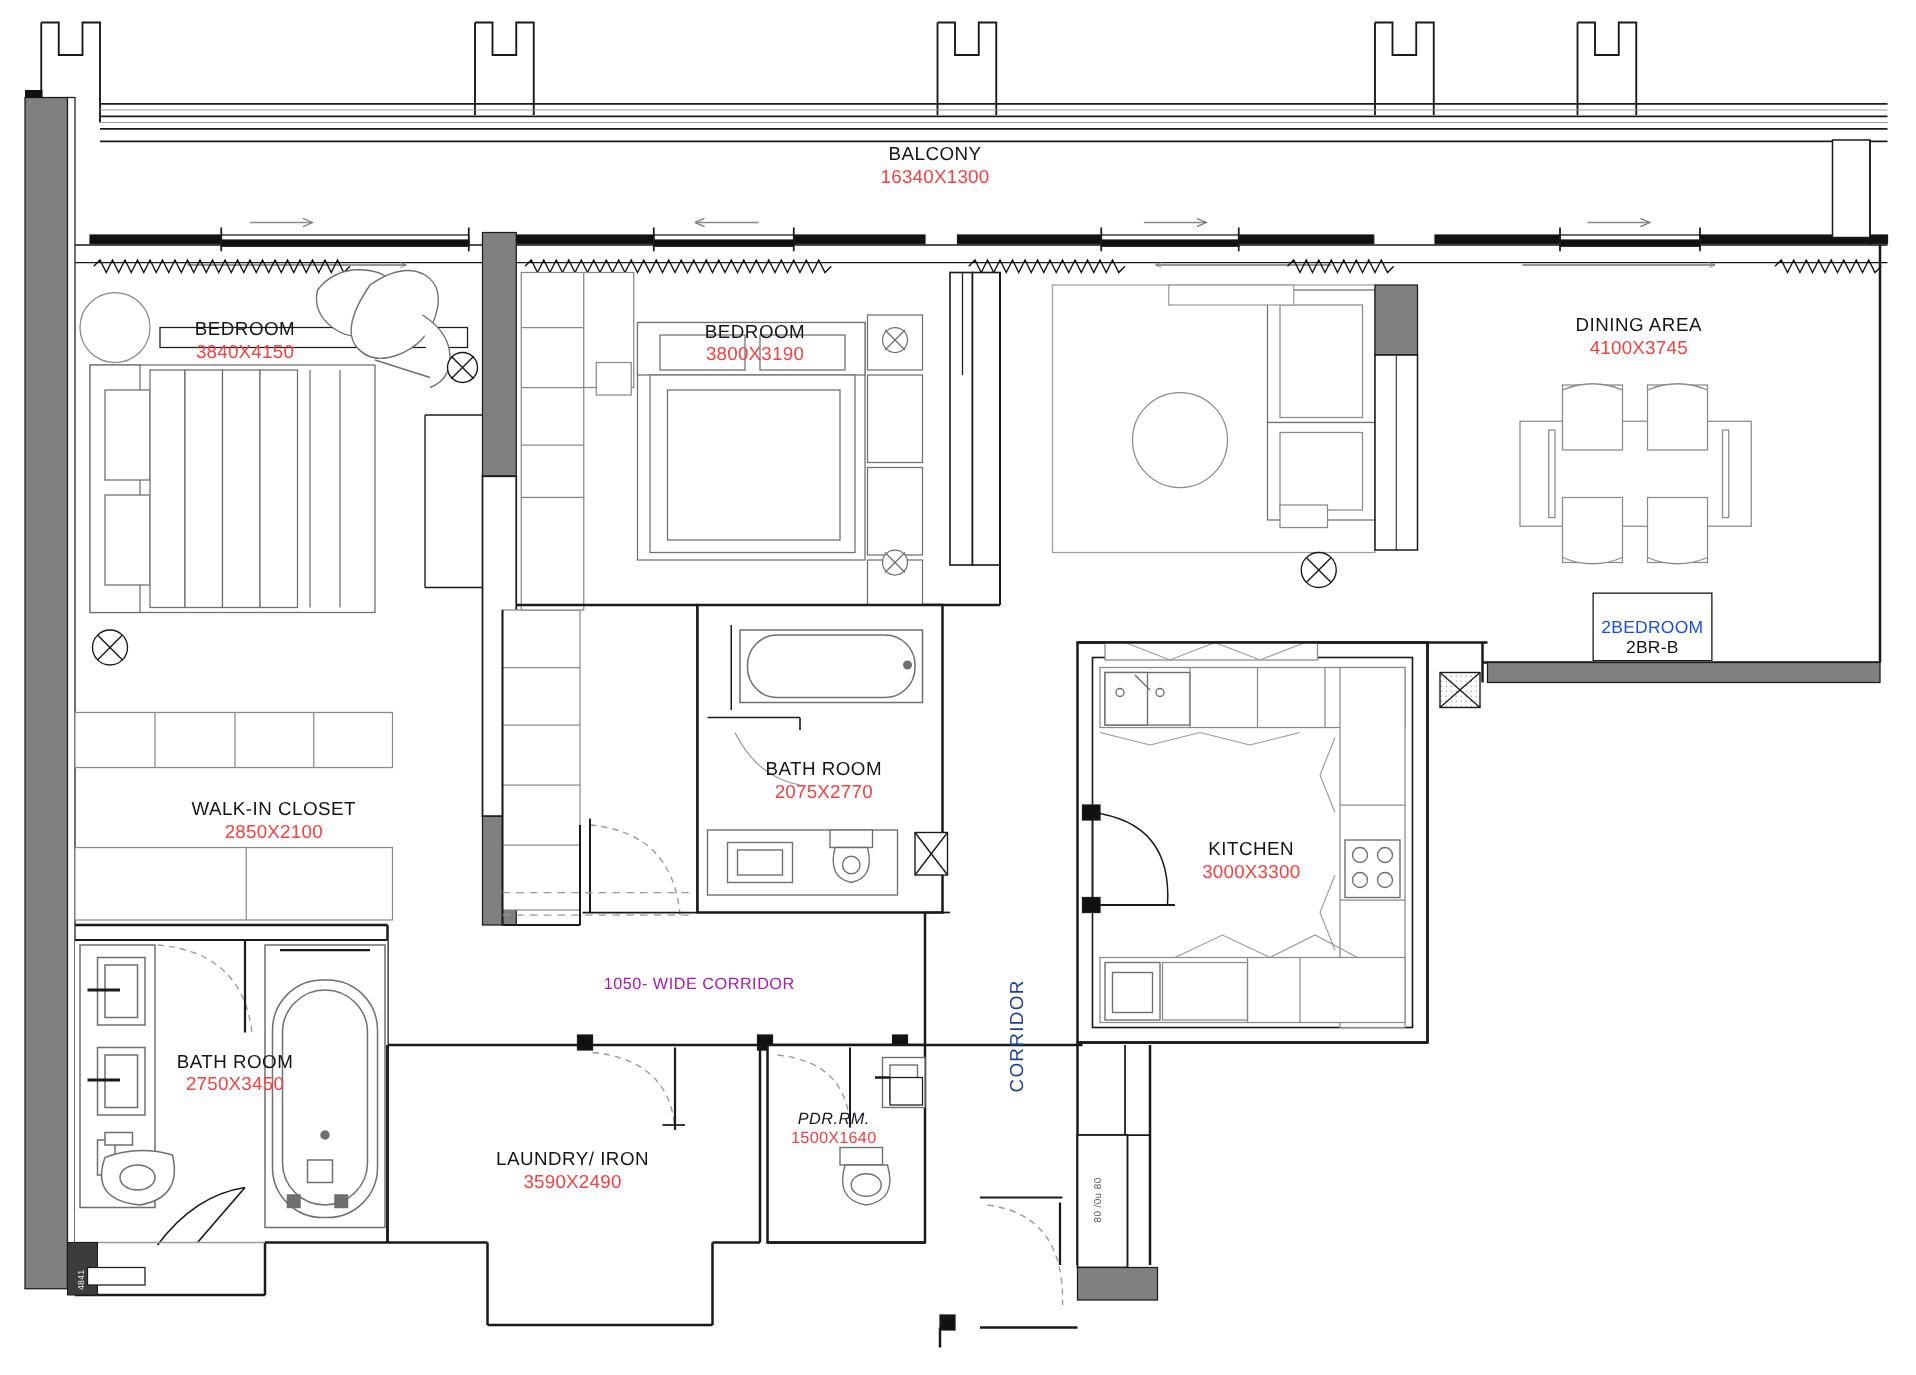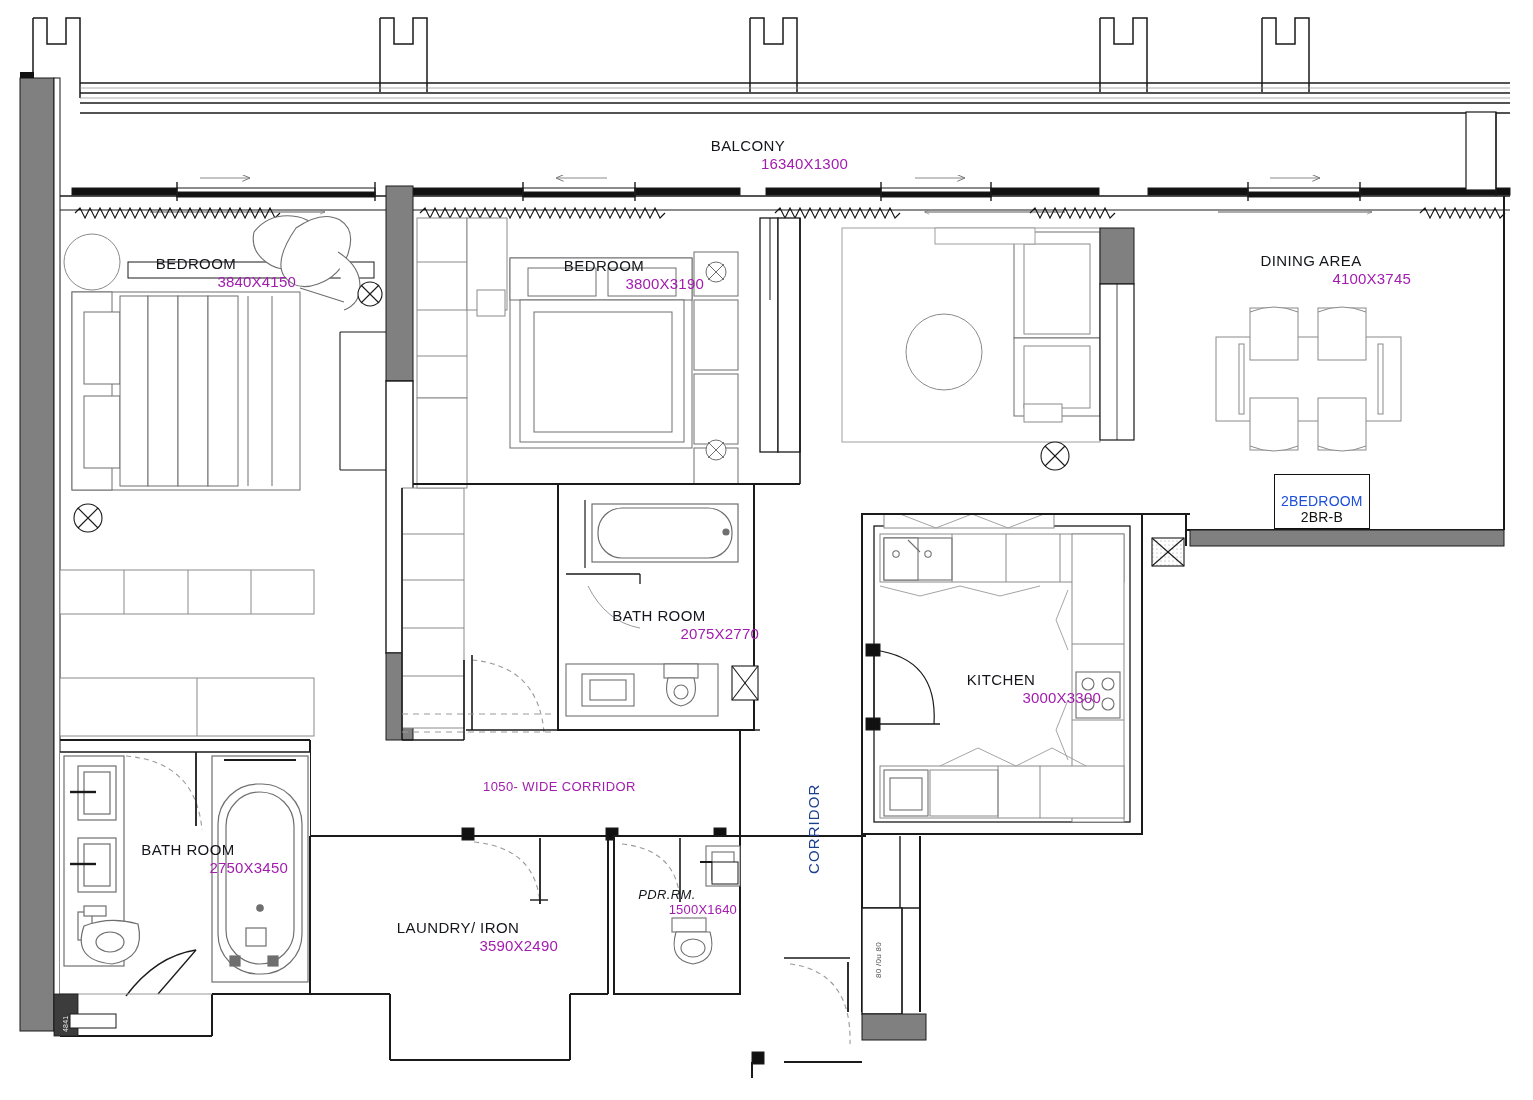--- a/index.html
+++ b/index.html
@@ -37,22 +37,21 @@
   .room-label .rl-name {
     display: block;
     font-size: 15px;
     letter-spacing: 0.4px;
     color: #14161c;
   }
   .room-label .rl-dim {
     display: block;
     font-size: 15px;
     letter-spacing: 0.2px;
-    color: #a21caf;
-    text-align: right;
+    color: #ef4444;
   }
   .corridor-note {
     position: absolute;
     font-size: 13px;
     letter-spacing: 0.4px;
     color: #a21caf;
     white-space: nowrap;
   }
   .corridor-vert {
     position: absolute;
@@ -606,21 +605,21 @@
 
       <line x1="800" y1="218" x2="800" y2="484" stroke="#1a1a1a" stroke-width="1.6"></line>
       <line x1="740" y1="730" x2="740" y2="836" stroke="#1a1a1a" stroke-width="2"></line>
       <line x1="740" y1="730" x2="760" y2="730" stroke="#1a1a1a" stroke-width="1.4"></line>
 
       <path d="M588,586 q18,36 52,42" stroke="#9a9a9a" stroke-width="1" fill="none"></path>
 
     </g>
   </svg>
 
-  <div class="room-label" style="left:648px; top:137px; width:200px;">
+  <div class="room-label" style="left:648px; top:115px; width:200px;">
     <span class="rl-name">BALCONY</span>
     <span class="rl-dim">16340X1300</span>
   </div>
 
   <div class="room-label" style="left:96px; top:255px; width:200px;">
     <span class="rl-name">BEDROOM</span>
     <span class="rl-dim">3840X4150</span>
   </div>
 
   <div class="room-label" style="left:504px; top:257px; width:200px;">
@@ -637,20 +636,24 @@
   <div class="room-label" style="left:559px; top:607px; width:200px;">
     <span class="rl-name">BATH ROOM</span>
     <span class="rl-dim">2075X2770</span>
   </div>
 
   <div class="room-label" style="left:901px; top:671px; width:200px;">
     <span class="rl-name">KITCHEN</span>
     <span class="rl-dim">3000X3300</span>
   </div>
 
+  <div class="room-label" style="left:109px; top:639px; width:220px;">
+    <span class="rl-name">WALK-IN CLOSET</span>
+    <span class="rl-dim">2850X2100</span>
+  </div>
 
   <div class="room-label" style="left:88px; top:841px; width:200px;">
     <span class="rl-name">BATH ROOM</span>
     <span class="rl-dim">2750X3450</span>
   </div>
 
   <div class="room-label" style="left:358px; top:919px; width:200px;">
     <span class="rl-name">LAUNDRY/ IRON</span>
     <span class="rl-dim">3590X2490</span>
   </div>

